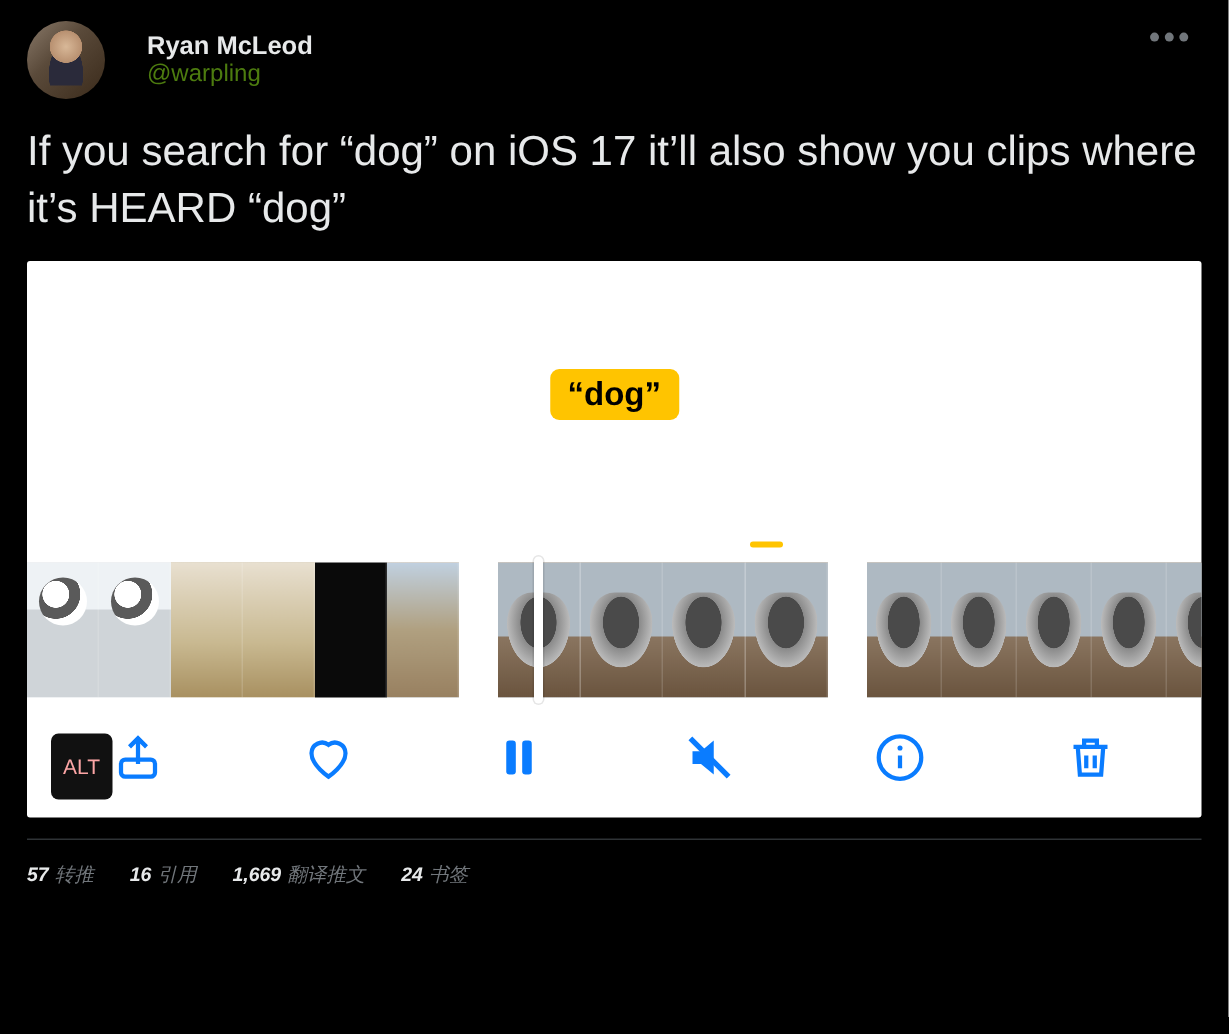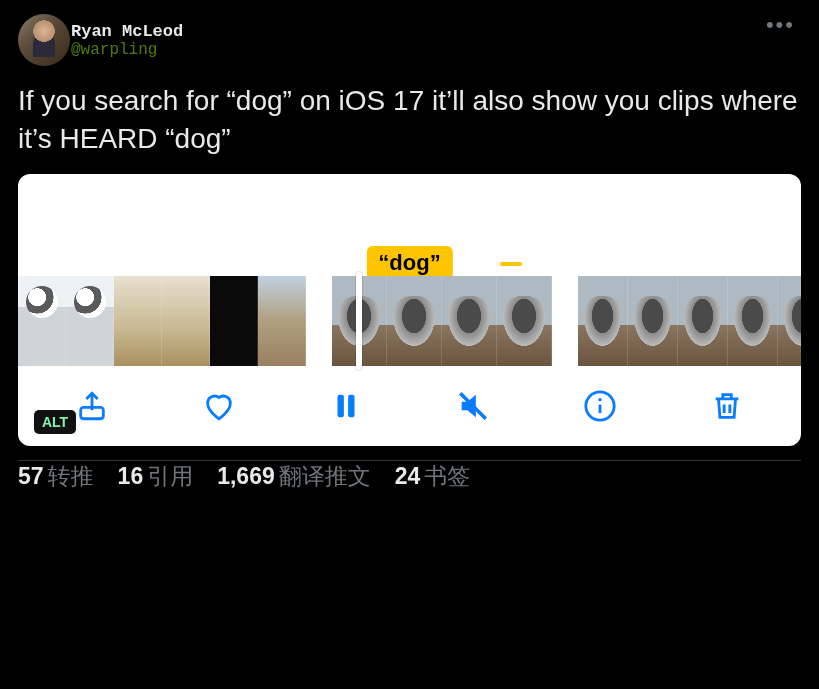--- a/index.html
+++ b/index.html
@@ -14,22 +14,21 @@
   .tweet {
     padding: 14px 18px;
   }
   .header-row {
     display: flex;
     align-items: flex-start;
     justify-content: space-between;
   }
   .profile {
     display: flex;
-    gap: 1px;
-    font-family: Liberation Mono, monospace;
+    gap: 28px;
   }
   .avatar {
     width: 52px;
     height: 52px;
     border-radius: 50%;
     background: linear-gradient(135deg, #8a7a6a 0%, #5a4a3a 40%, #3a2a1a 100%);
     flex-shrink: 0;
     overflow: hidden;
     position: relative;
   }
@@ -73,24 +72,24 @@
   }
   .translate {
     margin-top: 8px;
     color: #1d9bf0;
     font-size: 15px;
     cursor: pointer;
   }
   .media-card {
     margin-top: 16px;
     background: #fff;
-    border-radius: 12px;
+    border-radius: 2px;
     overflow: hidden;
     position: relative;
-    height: 272px;
+    height: 371px;
     display: flex;
     flex-direction: column;
   }
   .media-top {
     flex: 1;
     position: relative;
   }
   .dog-label {
     position: absolute;
     left: 50%;
@@ -202,43 +201,45 @@
     justify-content: center;
     color: #0a7cff;
     cursor: pointer;
   }
   .ctrl svg { width: 34px; height: 34px; }
   .alt-badge {
     position: absolute;
     left: 16px;
     bottom: 12px;
     background: #111;
-    color: #86efac;
-    font-weight: 700;
+    color: #fca5a5;
+    font-weight: 400;
     font-size: 14px;
-    padding: 4px 8px;
+    padding: 14px 8px;
     border-radius: 5px;
   }
   .meta-row {
     margin-top: 16px;
     color: #71767b;
     font-size: 17px;
   }
   .meta-row .sep { margin: 0 4px; }
   .meta-row .views-num { color: #e7e9ea; font-weight: 700; }
   .divider {
     height: 1px;
     background: #2f3336;
     margin-top: 14px;
   }
   .stats-row {
     display: flex;
     gap: 24px;
-    font-size: 23px;
+    margin-top: 14px;
+    font-size: 13px;
     color: #71767b;
+    font-style: italic;
   }
   .stat .num {
     color: #e7e9ea;
     font-weight: 700;
     margin-right: 4px;
   }
 </style>
 </head>
 <body>
 

